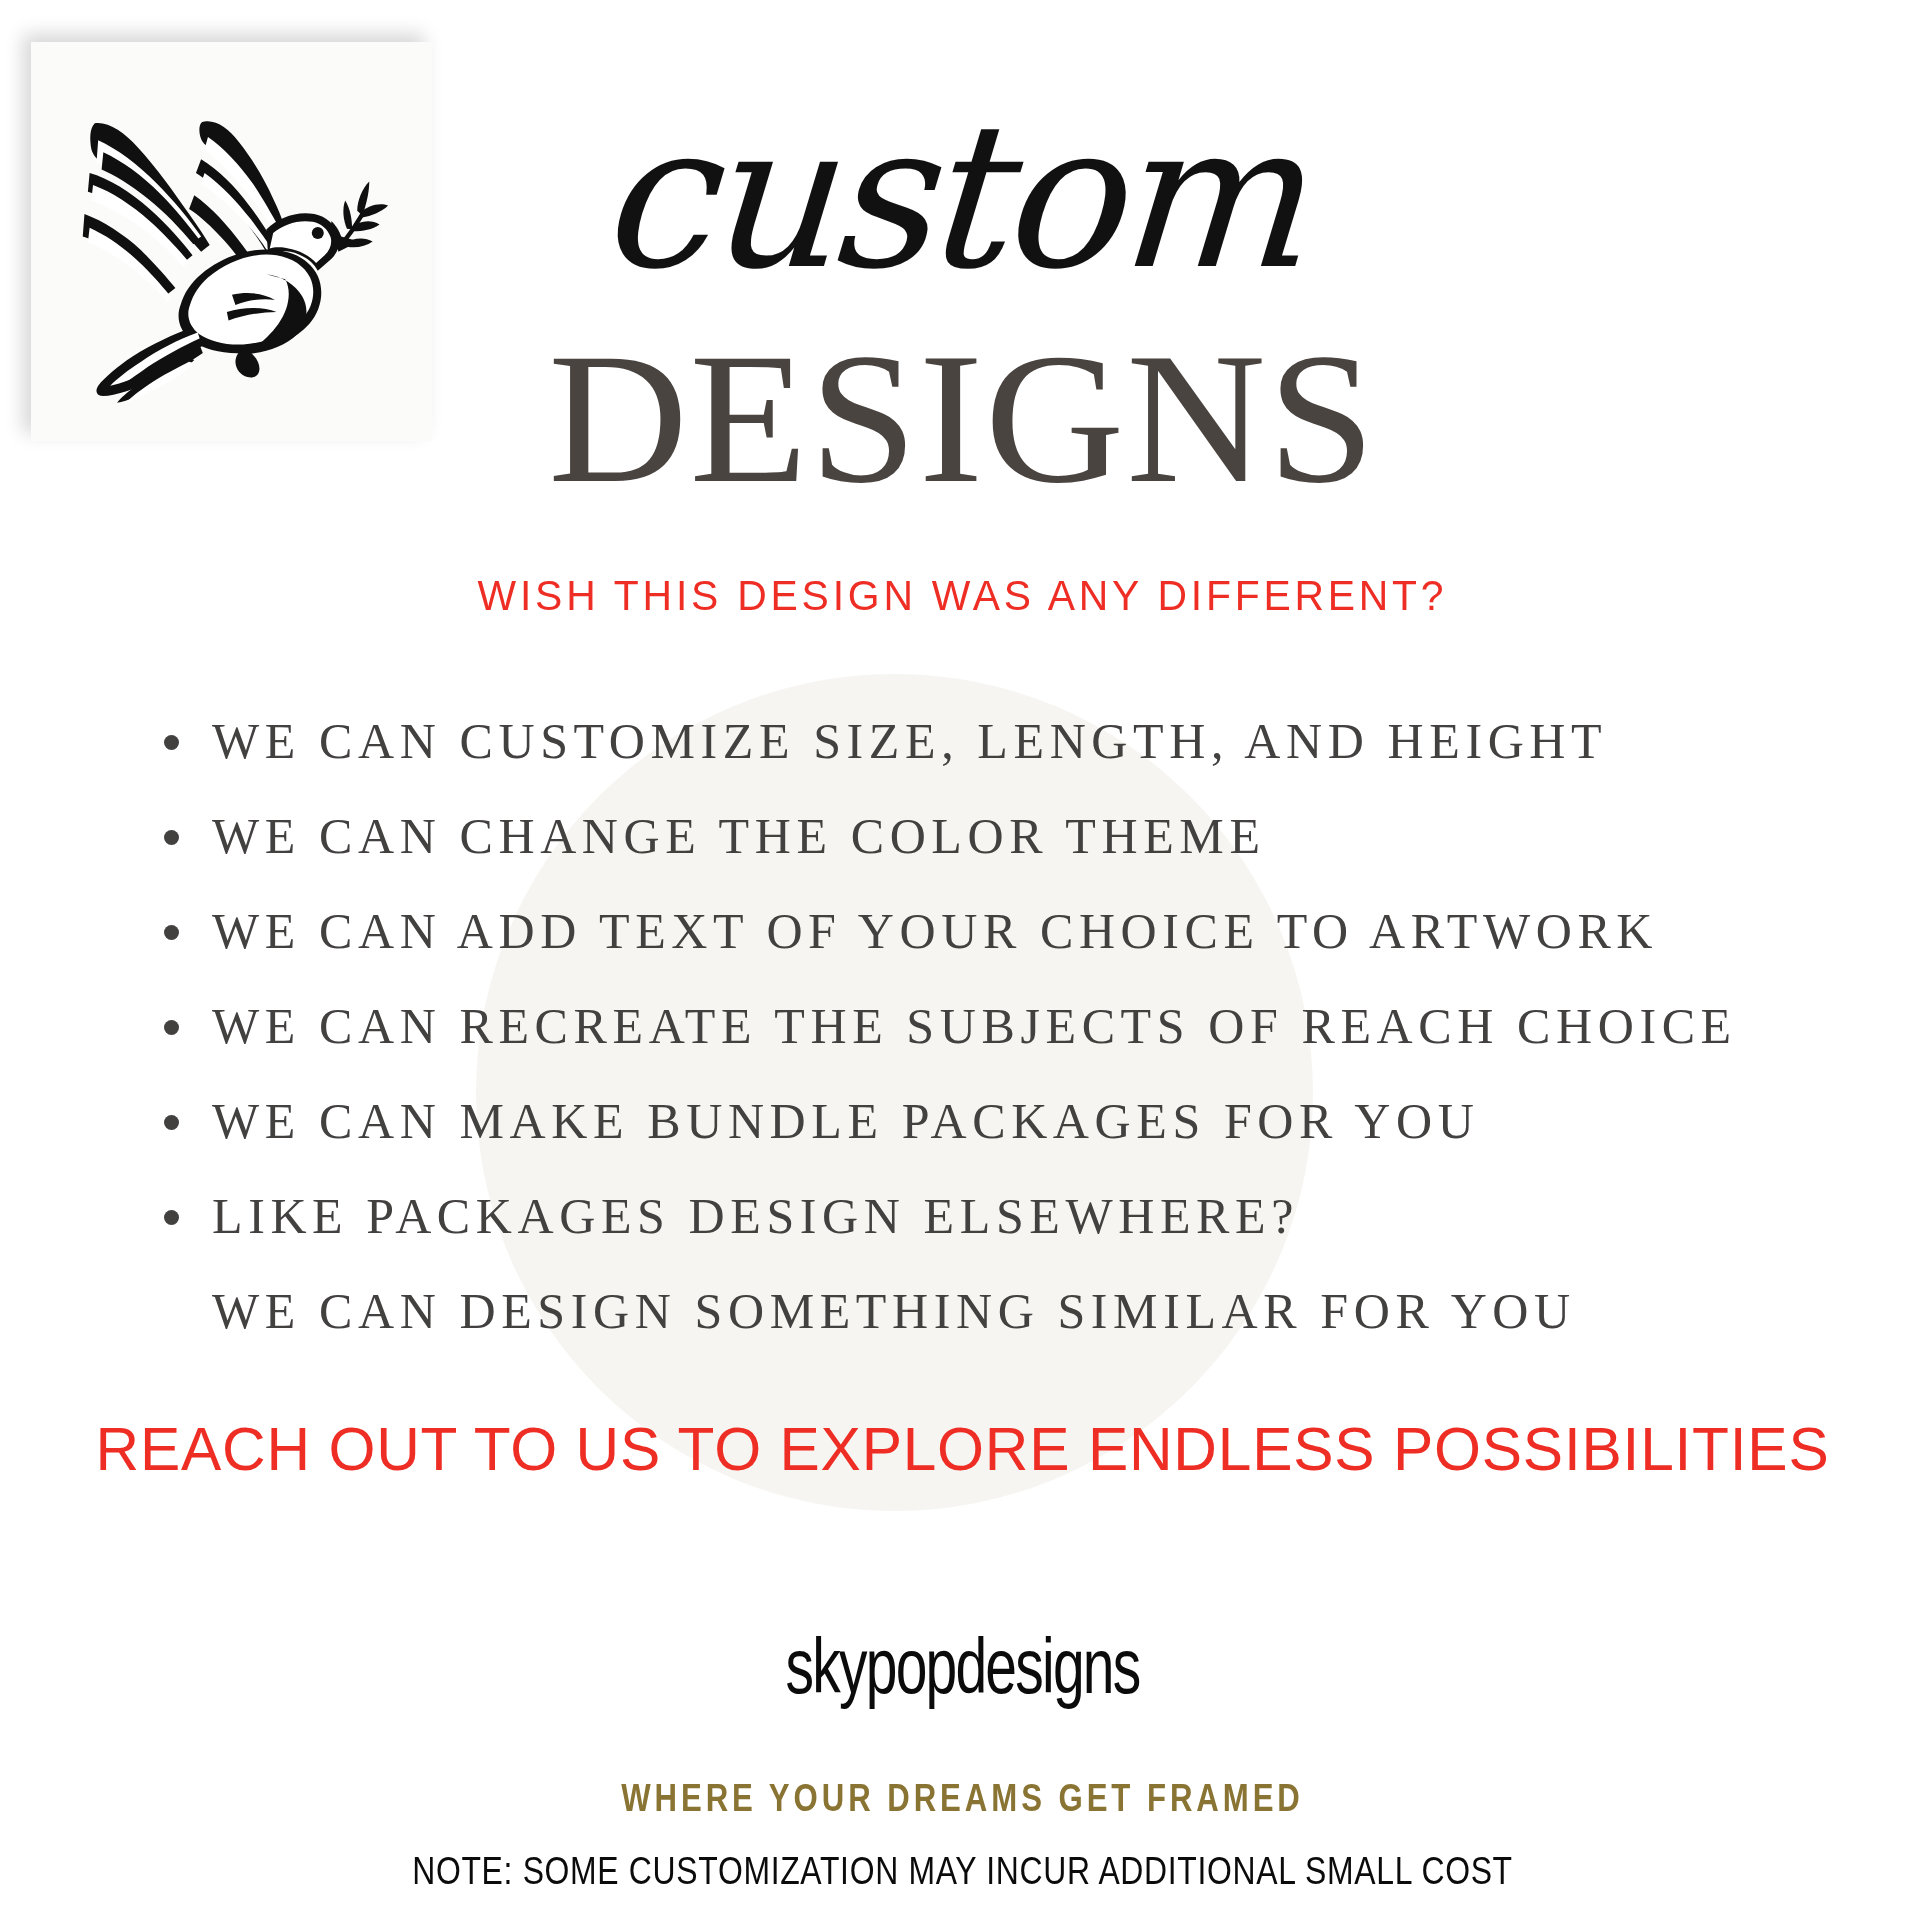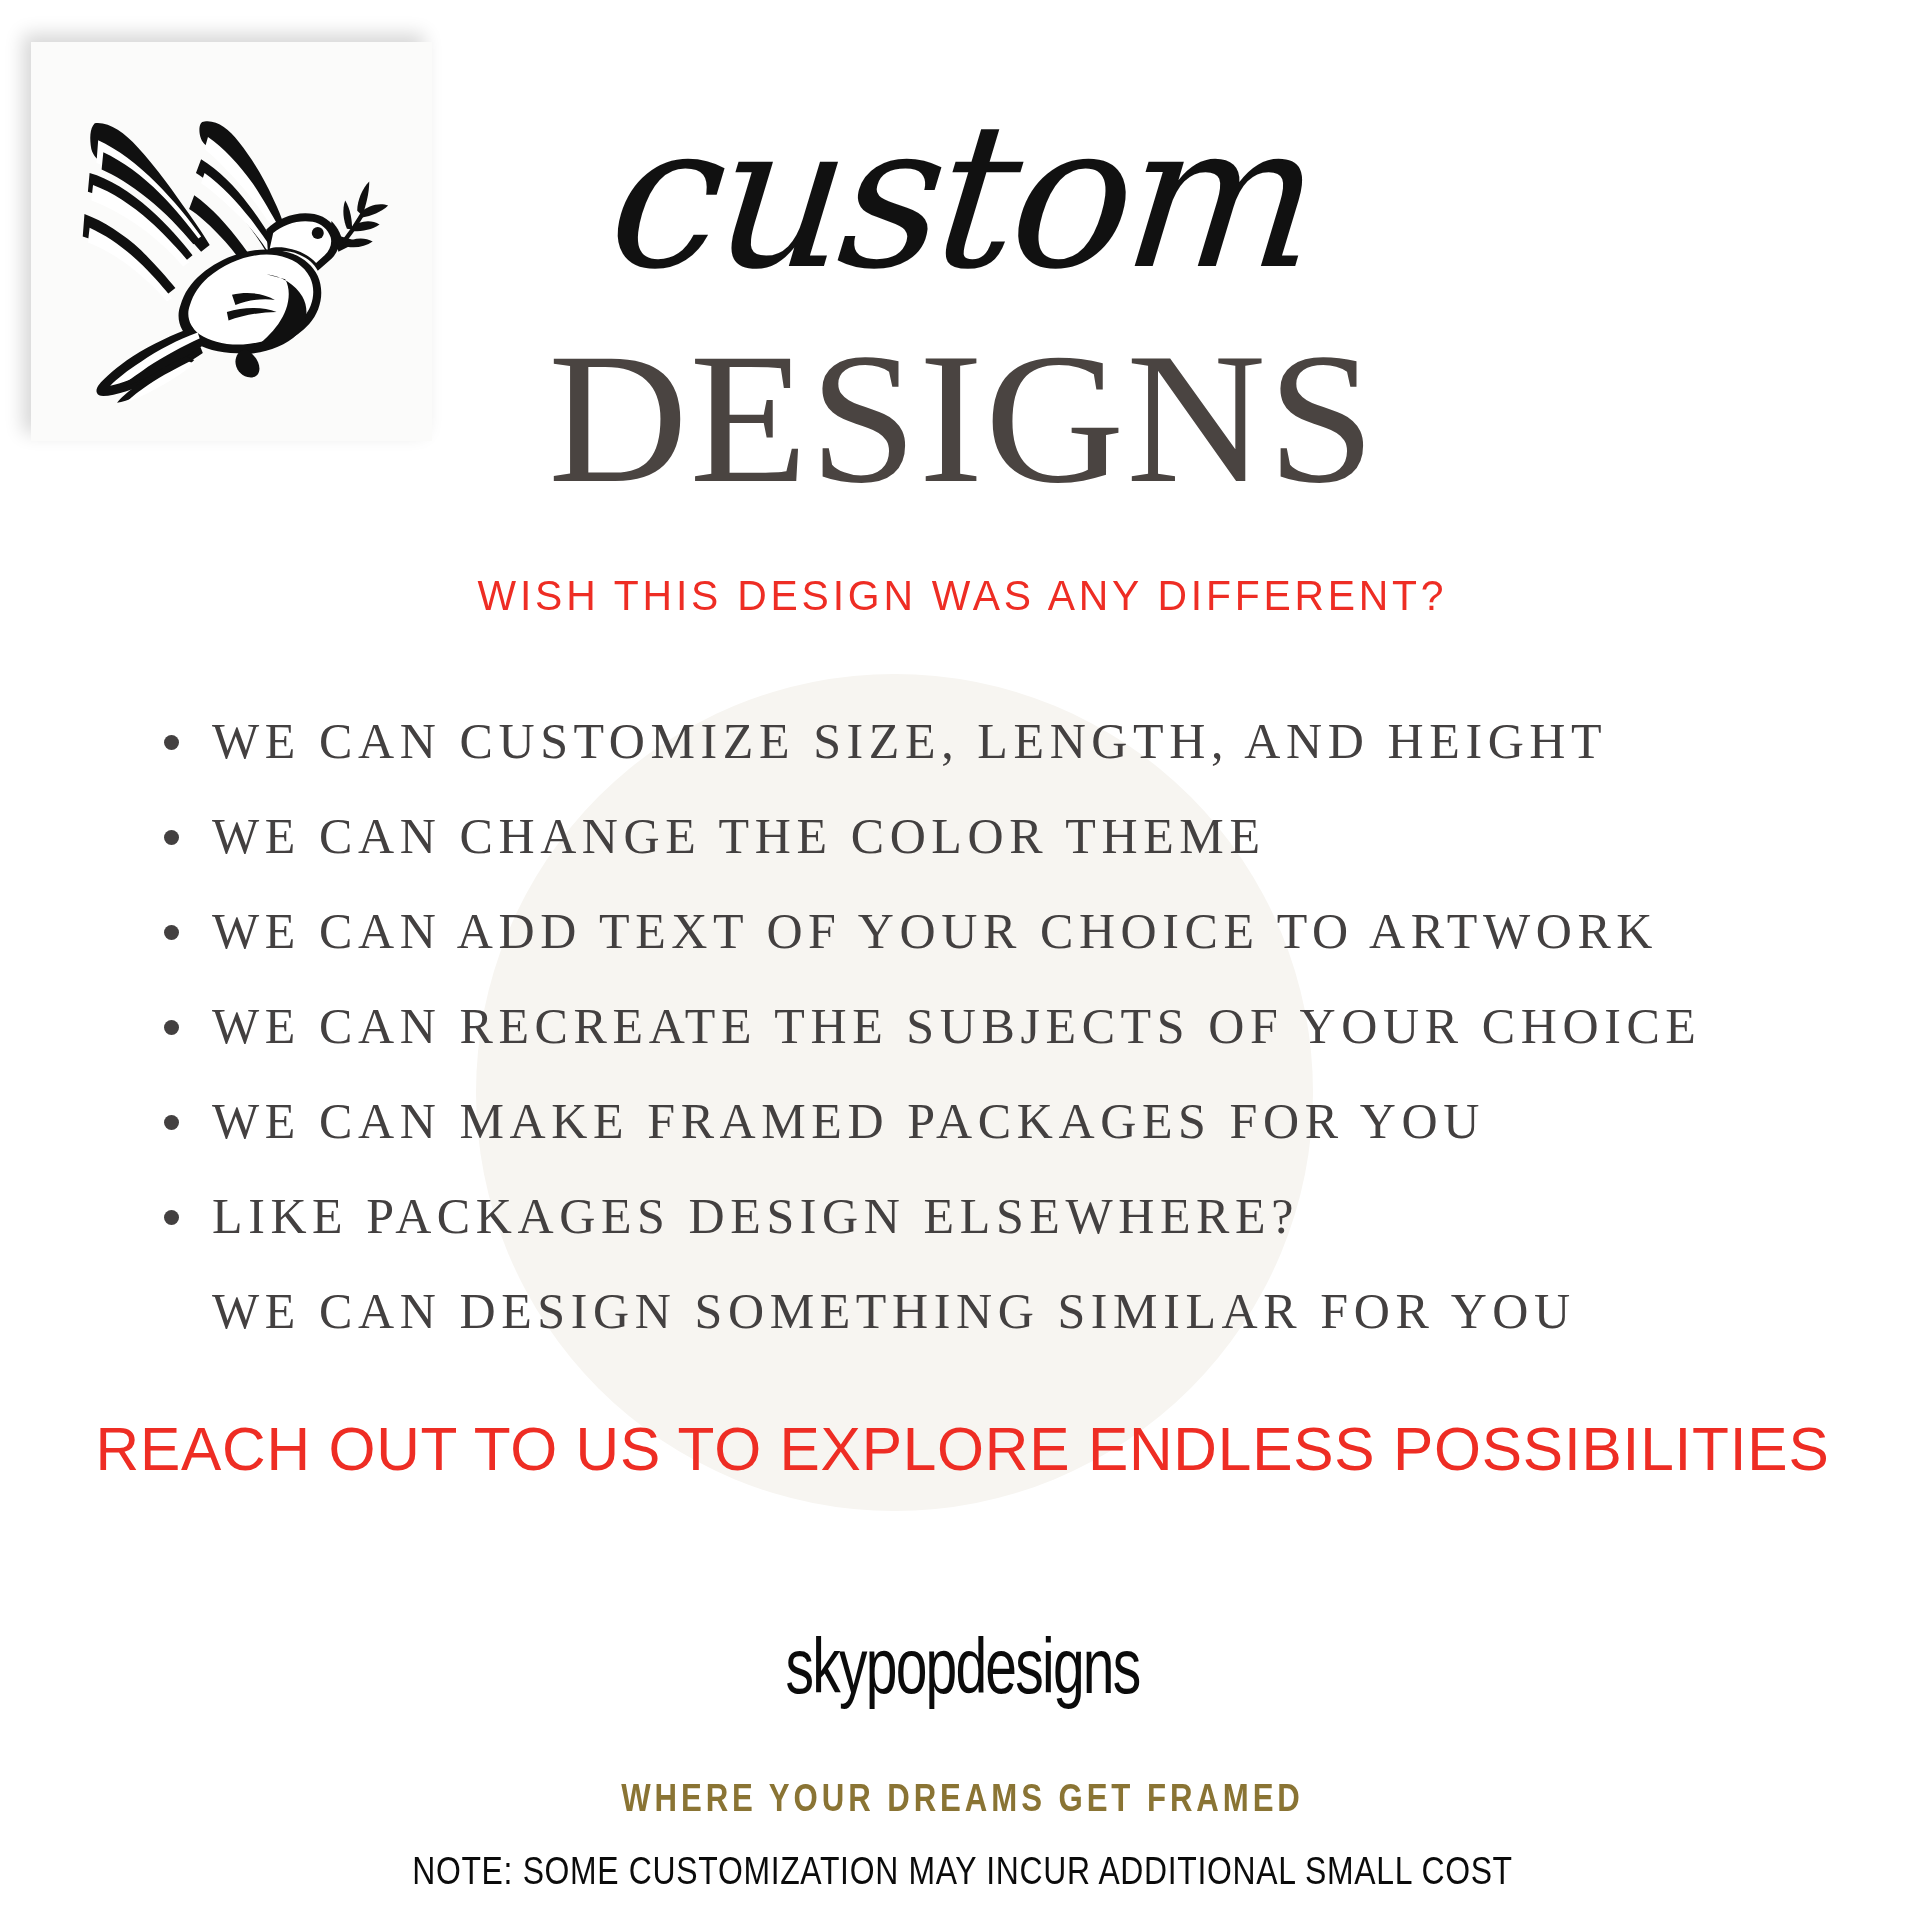--- a/index.html
+++ b/index.html
@@ -296,22 +296,22 @@
   <div class="script-title">custom</div>
 
   <div class="headline">DESIGNS</div>
 
   <div class="subheadline">WISH  THIS  DESIGN  WAS ANY DIFFERENT?</div>
 
   <ul id="bullets">
     <li><span class="dot"></span><span>WE CAN CUSTOMIZE SIZE, LENGTH, AND HEIGHT</span></li>
     <li><span class="dot"></span><span>WE CAN CHANGE THE COLOR THEME</span></li>
     <li><span class="dot"></span><span>WE CAN ADD TEXT OF YOUR CHOICE TO ARTWORK</span></li>
-    <li><span class="dot"></span><span>WE CAN RECREATE THE SUBJECTS OF YOUR CHOICE</span></li>
-    <li><span class="dot"></span><span>WE CAN MAKE FRAMED PACKAGES FOR YOU</span></li>
+    <li><span class="dot"></span><span>WE CAN RECREATE THE SUBJECTS OF REACH CHOICE</span></li>
+    <li><span class="dot"></span><span>WE CAN MAKE BUNDLE PACKAGES FOR YOU</span></li>
     <li><span class="dot"></span><span>LIKE PACKAGES DESIGN ELSEWHERE?</span></li>
     <li class="nobullet"><span>WE CAN DESIGN SOMETHING SIMILAR FOR YOU</span></li>
   </ul>
 
   <div class="cta">REACH OUT TO US TO EXPLORE ENDLESS POSSIBILITIES</div>
 
   <div class="brand">skypopdesigns</div>
 
   <div class="tagline">WHERE YOUR DREAMS GET FRAMED</div>
 

